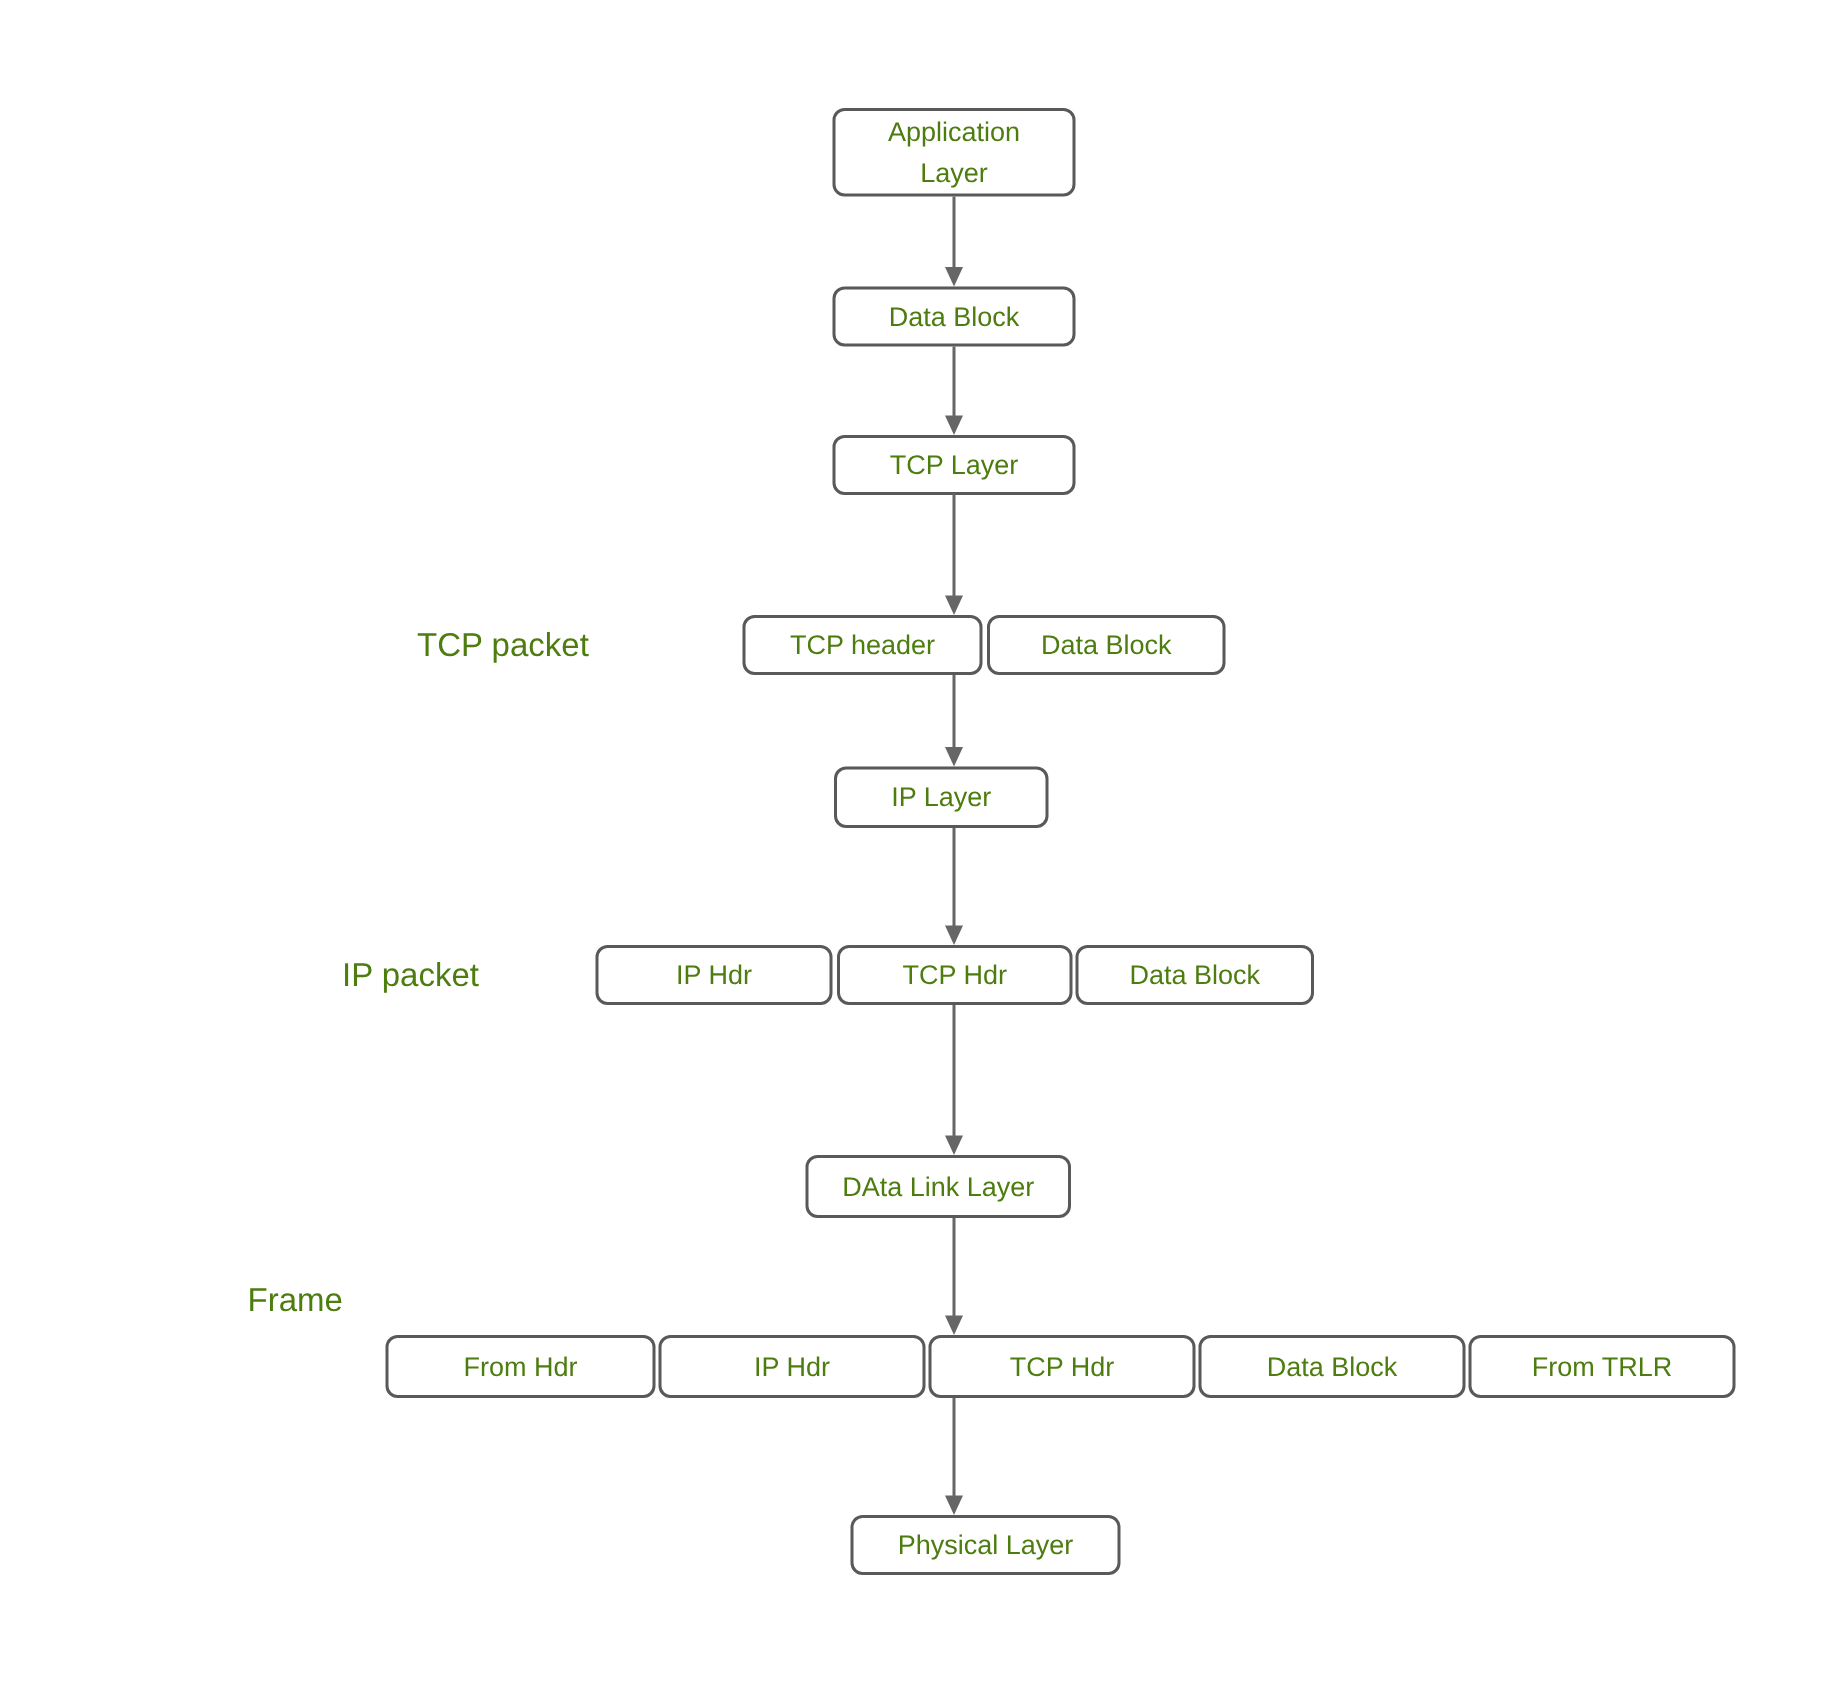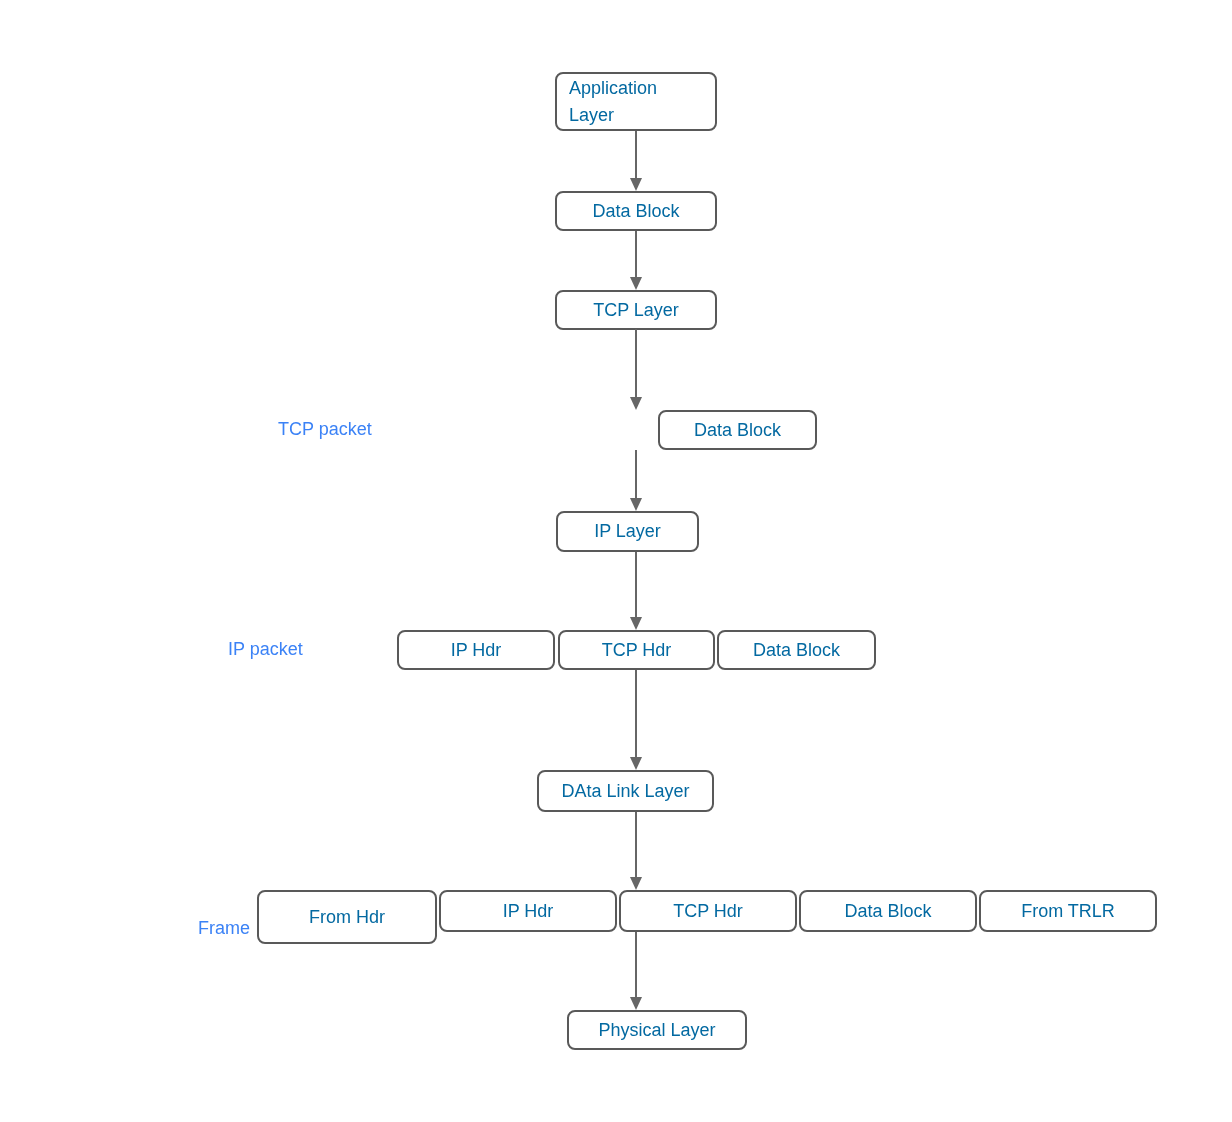--- a/index.html
+++ b/index.html
@@ -14,33 +14,33 @@
     background: #ffffff;
     font-family: "Liberation Sans", sans-serif;
     overflow: hidden;
   }
   .node {
     position: absolute;
     box-sizing: border-box;
     border: 2.5px solid #595959;
     border-radius: 8px;
     background: #ffffff;
-    color: #0369a1;
+    color: #4d7c0f;
     font-size: 18px;
     line-height: 1.45;
     display: flex;
     align-items: center;
     justify-content: center;
-    text-align: left;
+    text-align: center;
     padding: 0 12px;
   }
   .row-label {
     position: absolute;
-    color: #3b82f6;
-    font-size: 18px;
+    color: #4d7c0f;
+    font-size: 22px;
     line-height: 21px;
     white-space: nowrap;
   }
   .arrow {
     position: absolute;
     left: 630px;
     width: 12px;
   }
   .arrow::before {
     content: '';
@@ -69,38 +69,39 @@
 <div class="canvas">
 
   <div class="node" style="left:555px; top:72px; width:162px; height:59px;">Application Layer</div>
 
   <div class="node" style="left:555px; top:191px; width:162px; height:40px;">Data Block</div>
 
   <div class="node" style="left:555px; top:290px; width:162px; height:40px;">TCP Layer</div>
 
   <div class="row-label" style="left:278px; top:419px;">TCP packet</div>
 
+  <div class="node" style="left:495px; top:410px; width:160px; height:40px;">TCP header</div>
 
   <div class="node" style="left:658px; top:410px; width:159px; height:40px;">Data Block</div>
 
   <div class="node" style="left:556px; top:511px; width:143px; height:41px;">IP Layer</div>
 
   <div class="row-label" style="left:228px; top:639px;">IP packet</div>
 
   <div class="node" style="left:397px; top:630px; width:158px; height:40px;">IP Hdr</div>
 
   <div class="node" style="left:558px; top:630px; width:157px; height:40px;">TCP Hdr</div>
 
   <div class="node" style="left:717px; top:630px; width:159px; height:40px;">Data Block</div>
 
   <div class="node" style="left:537px; top:770px; width:177px; height:42px;">DAta Link Layer</div>
 
-  <div class="row-label" style="left:165px; top:918px;margin-left:33px;">Frame</div>
+  <div class="row-label" style="left:165px; top:856px;">Frame</div>
 
-  <div class="node" style="left:257px; top:890px; width:180px; height:54px;">From Hdr</div>
+  <div class="node" style="left:257px; top:890px; width:180px; height:42px;">From Hdr</div>
 
   <div class="node" style="left:439px; top:890px; width:178px; height:42px;">IP Hdr</div>
 
   <div class="node" style="left:619px; top:890px; width:178px; height:42px;">TCP Hdr</div>
 
   <div class="node" style="left:799px; top:890px; width:178px; height:42px;">Data Block</div>
 
   <div class="node" style="left:567px; top:1010px; width:180px; height:40px;">Physical Layer</div>
 
   <div class="node" style="left:979px; top:890px; width:178px; height:42px;">From TRLR</div>

